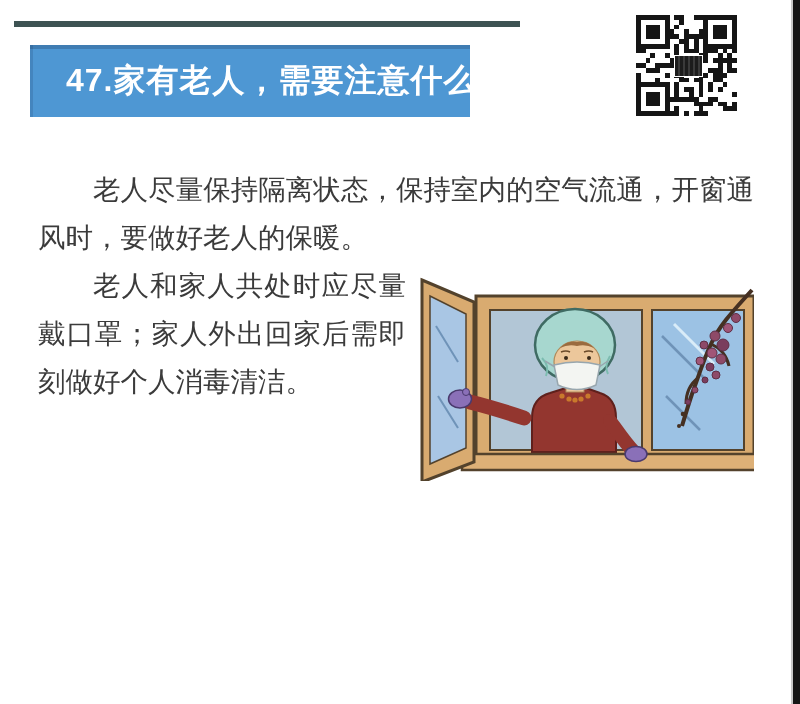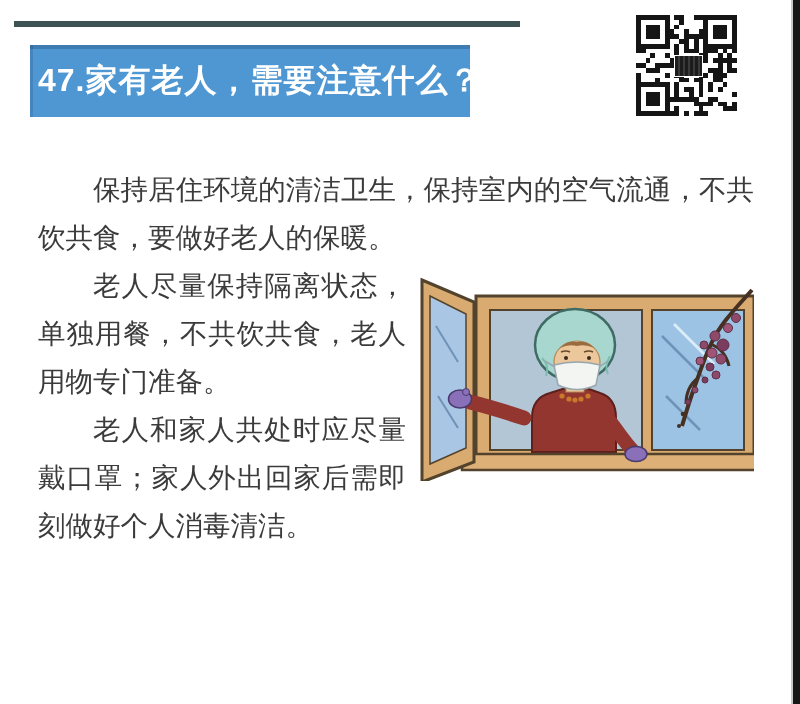--- a/index.html
+++ b/index.html
@@ -12,21 +12,21 @@
   .top-line{position:absolute;left:14px;top:21px;width:506px;height:6px;background:#3d5353;}
   
   .banner{
     position:absolute;left:30px;top:45px;width:440px;height:72px;
     background:#4e97d3;
     box-shadow:inset 0 4px 0 rgba(25,55,95,.28), inset 3px 0 0 rgba(25,55,95,.18);
     display:flex;align-items:center;
   }
   .banner .title{
     color:#ffffff;font-weight:bold;font-size:32px;letter-spacing:1px;
-    padding-left:8px;white-space:nowrap;
+    padding-left:36px;white-space:nowrap;
   }
   
   .qr{
     position:absolute;left:636px;top:15px;width:101px;height:101px;
     display:grid;grid-template-columns:repeat(21,1fr);grid-template-rows:repeat(21,1fr);
     background:#ffffff;
   }
   .qr .qm{background:#151515;}
   .qr-logo{
     position:absolute;left:674px;top:55px;width:27px;height:20px;
@@ -498,21 +498,21 @@
     <div></div>
     <div></div>
     <div></div>
     <div></div>
     <div></div>
     <div></div>
   </div>
 <div class="qr-logo"></div>
 
 <div class="content">
-  <p>保持居住环境的清洁卫生，保持室内的空气流通，不共饮共食，要做好老人的保暖。</p>
+  <p>老人尽量保持隔离状态，保持室内的空气流通，开窗通风时，要做好老人的保暖。</p>
 
   <div class="illustration">
     <svg width="340" height="215" viewBox="0 0 340 215" xmlns="http://www.w3.org/2000/svg">
 
       <rect x="62" y="30" width="278" height="166" fill="#d9ab70" stroke="#53422c" stroke-width="3"></rect>
 
       <rect x="76" y="44" width="152" height="140" fill="#b2c6d6" stroke="#53422c" stroke-width="2"></rect>
 
       <rect x="238" y="44" width="92" height="140" fill="#9cc2e4" stroke="#53422c" stroke-width="2"></rect>
       <line x1="248" y1="70" x2="290" y2="112" stroke="#6f93b8" stroke-width="2.5"></line>
@@ -577,17 +577,16 @@
       <polygon points="16,30 52,48 52,182 16,198" fill="#a9c6e4" stroke="#53422c" stroke-width="1.5"></polygon>
       <line x1="22" y1="60" x2="44" y2="96" stroke="#6f93b8" stroke-width="2"></line>
       <line x1="24" y1="130" x2="44" y2="162" stroke="#6f93b8" stroke-width="2"></line>
 
       <path d="M110,152 C92,146 72,140 56,136" fill="none" stroke="#93362f" stroke-width="15" stroke-linecap="round"></path>
       <ellipse cx="46" cy="133" rx="11.5" ry="9" fill="#8a70b8" stroke="#4a3a6e" stroke-width="1.5"></ellipse>
       <circle cx="52" cy="126" r="3.5" fill="#8a70b8" stroke="#4a3a6e" stroke-width="1"></circle>
     </svg>
   </div>
 
-  <p>老人尽量保持隔离状态，单独用餐，不共饮共食，老人用物专门准备。</p>
   <p>老人和家人共处时应尽量戴口罩；家人外出回家后需即刻做好个人消毒清洁。</p>
 </div>
 
 <div class="edge-strip"></div>
 
 </body></html>

